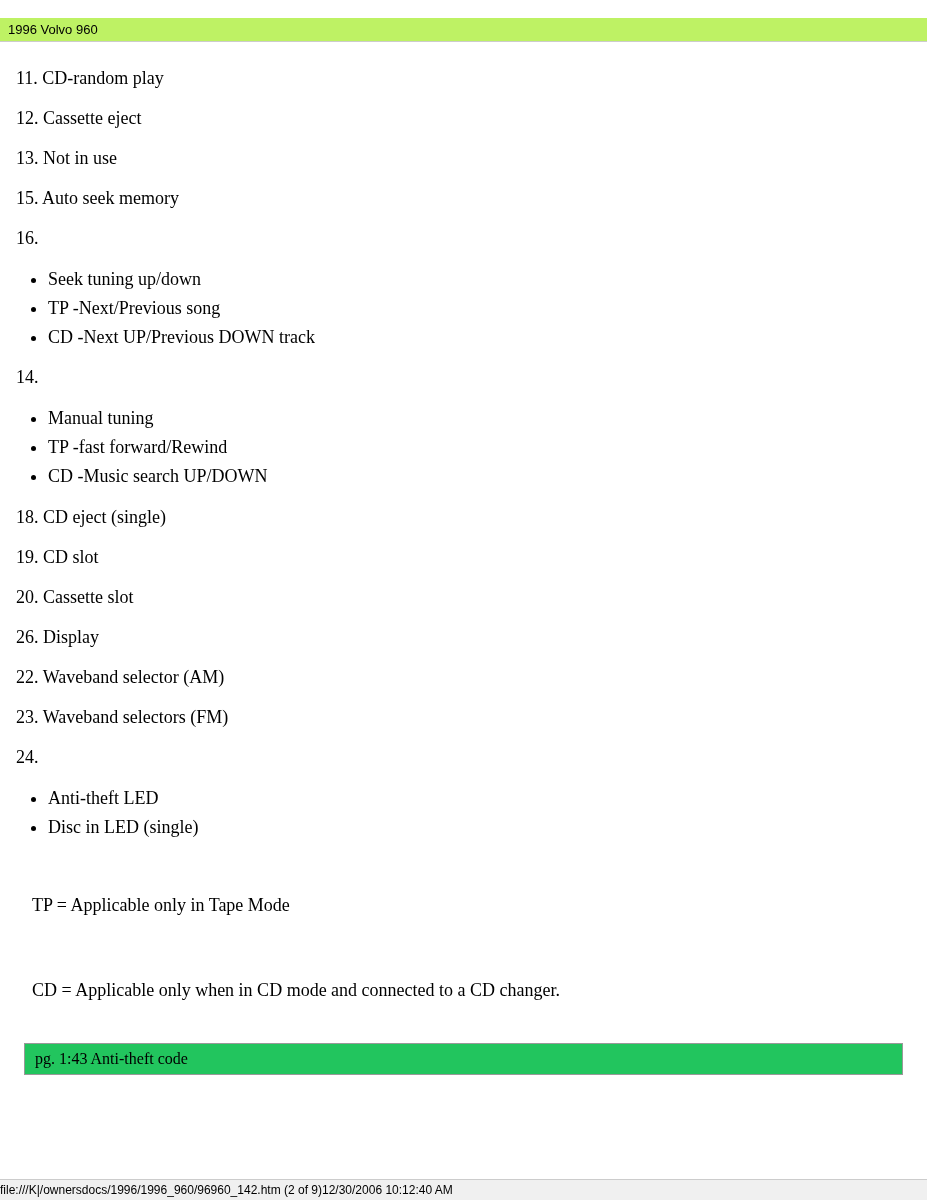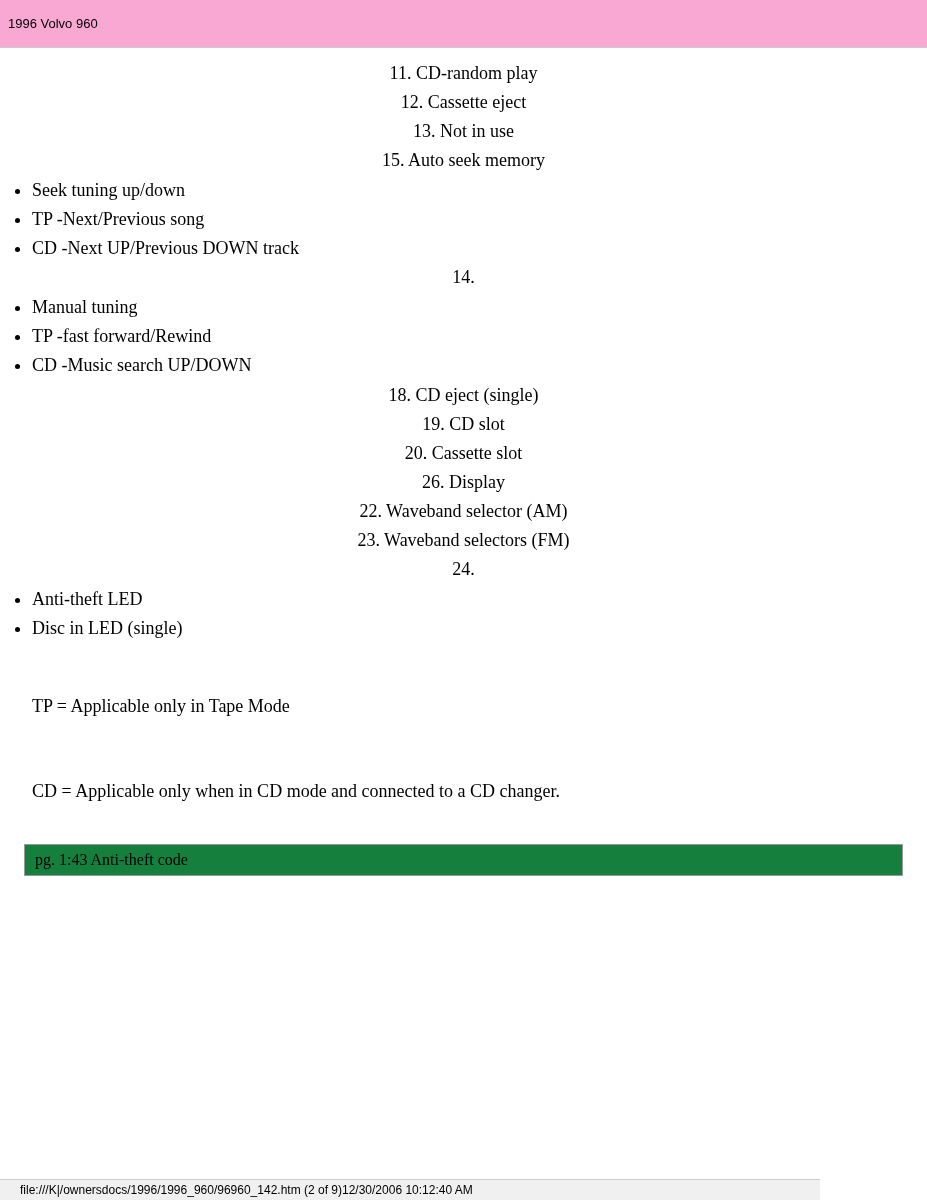--- a/index.html
+++ b/index.html
@@ -15,76 +15,76 @@
       color: #000000;
       width: 927px;
       min-height: 1200px;
       position: relative;
     }
 
     #title-bar {
       font-size: 13px;
       font-family: Arial, sans-serif;
       color: #000;
-      padding: 16px 8px;
+      padding: 4px 8px;
       border-bottom: 1px solid #ccc;
-      background: #f9a8d4;
+      background: #bef264;
+      margin-top: 18px;
     }
 
     #main-content {
       padding: 10px 16px 10px 16px;
     }
 
     .numbered-item {
-      margin: 2px 0;
+      margin: 13px 0;
       line-height: 1.5;
-      text-align: center;
     }
 
     .bullet-list {
       list-style: disc;
-      margin-left: 16px;
+      margin-left: 32px;
       margin-top: 2px;
       margin-bottom: 2px;
     }
 
     .bullet-list li {
       line-height: 1.6;
     }
 
     .spacer {
       height: 20px;
     }
 
     .note-text {
       margin: 8px 16px;
       line-height: 1.6;
     }
 
     .link-bar {
       display: block;
-      background: #15803d;
+      background: #22c55e;
       border: 1px solid #999;
       padding: 6px 10px;
       margin: 10px 8px;
       font-size: 16px;
       color: #000;
       text-decoration: none;
     }
 
     #status-bar {
       position: fixed;
       bottom: 0;
       left: 0;
-      width: 820px;
+      width: 927px;
       background: #f0f0f0;
       border-top: 1px solid #ccc;
       font-size: 12px;
       font-family: Arial, sans-serif;
-      padding: 3px 20px;
+      padding: 3px 0;
       color: #000;
     }
   </style>
 </head>
 <body>
 
 <div id="title-bar">
   <span>1996 Volvo 960</span>
 </div>
 
@@ -96,20 +96,23 @@
   <div class="numbered-item">
     <span>12. Cassette eject</span>
   </div>
   <div class="numbered-item">
     <span>13. Not in use</span>
   </div>
   <div class="numbered-item">
     <span>15. Auto seek memory</span>
   </div>
 
+  <div class="numbered-item">
+    <span>16.</span>
+  </div>
   <ul class="bullet-list">
     <li><span>Seek tuning up/down</span></li>
     <li><span>TP -Next/Previous song</span></li>
     <li><span>CD -Next UP/Previous DOWN track</span></li>
   </ul>
 
   <div class="numbered-item">
     <span>14.</span>
   </div>
   <ul class="bullet-list">

